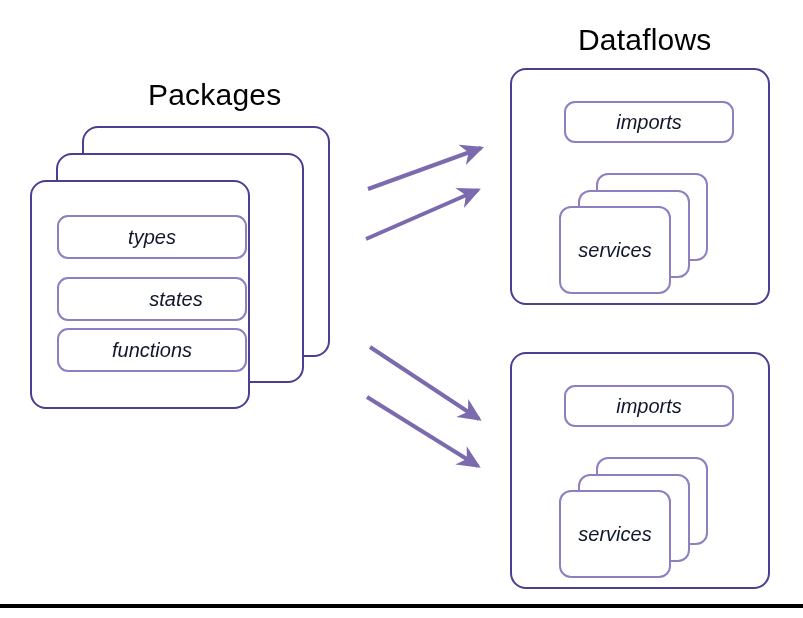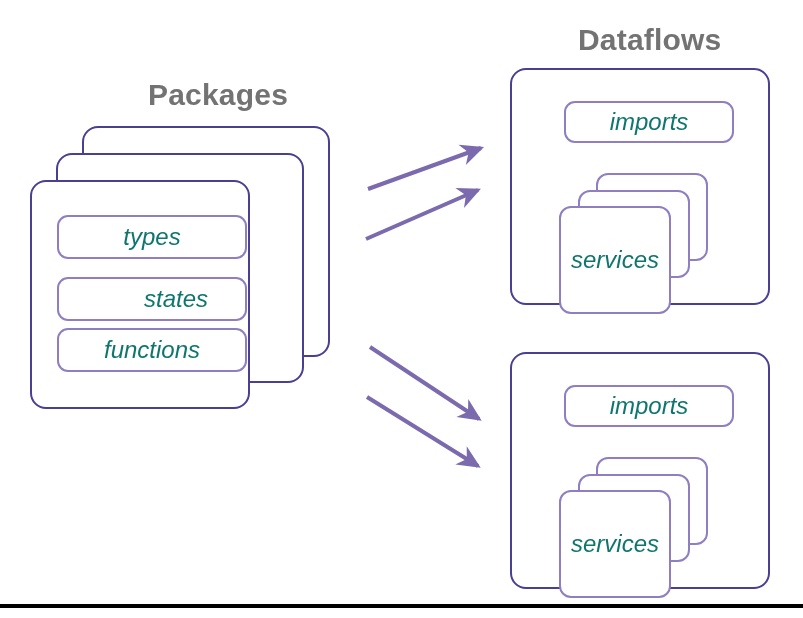--- a/index.html
+++ b/index.html
@@ -14,23 +14,23 @@
     position: relative;
     width: 803px;
     height: 618px;
     background: #ffffff;
     overflow: hidden;
   }
 
   
   .title {
     position: absolute;
-    color: #737373;
+    color: #000000;
     font-size: 30px;
-    font-weight: 700;
+    font-weight: 400;
     letter-spacing: 0.2px;
     white-space: nowrap;
     font-family: "Liberation Sans", sans-serif;
   }
   #title-packages { left: 148px; top: 78px; }
   #title-dataflows { left: 578px; top: 23px; }
 
   
   .card {
     position: absolute;
@@ -45,22 +45,22 @@
     border: 2px solid #8f7fc0;
     border-radius: 11px;
     box-sizing: border-box;
     display: flex;
     align-items: center;
     justify-content: center;
   }
   .inner-label {
     font-family: "Liberation Sans", sans-serif;
     font-style: italic;
-    font-size: 24px;
-    color: #0f766e;
+    font-size: 20px;
+    color: #0f172a;
     line-height: 1;
     white-space: nowrap;
   }
 
   
   #pkg-back   { left: 82px;  top: 126px; width: 248px; height: 231px; }
   #pkg-mid    { left: 56px;  top: 153px; width: 248px; height: 230px; }
   #pkg-front  { left: 30px;  top: 180px; width: 220px; height: 229px; z-index: 3; }
 
   .pkg-row { left: 25px; width: 190px; height: 44px; }
@@ -79,21 +79,21 @@
   
   .svc {
     position: absolute;
     background: #ffffff;
     border: 2px solid #8f7fc0;
     border-radius: 12px;
     box-sizing: border-box;
   }
   .svc-back  { left: 84px; top: 103px; width: 112px; height: 88px; }
   .svc-mid   { left: 66px; top: 120px; width: 112px; height: 88px; }
-  .svc-front { left: 47px; top: 136px; width: 112px; height: 108px;
+  .svc-front { left: 47px; top: 136px; width: 112px; height: 88px;
                display: flex; align-items: center; justify-content: center; z-index: 3; }
 
   
   #arrows {
     position: absolute;
     left: 0; top: 0;
     width: 803px; height: 618px;
     pointer-events: none;
   }
 

